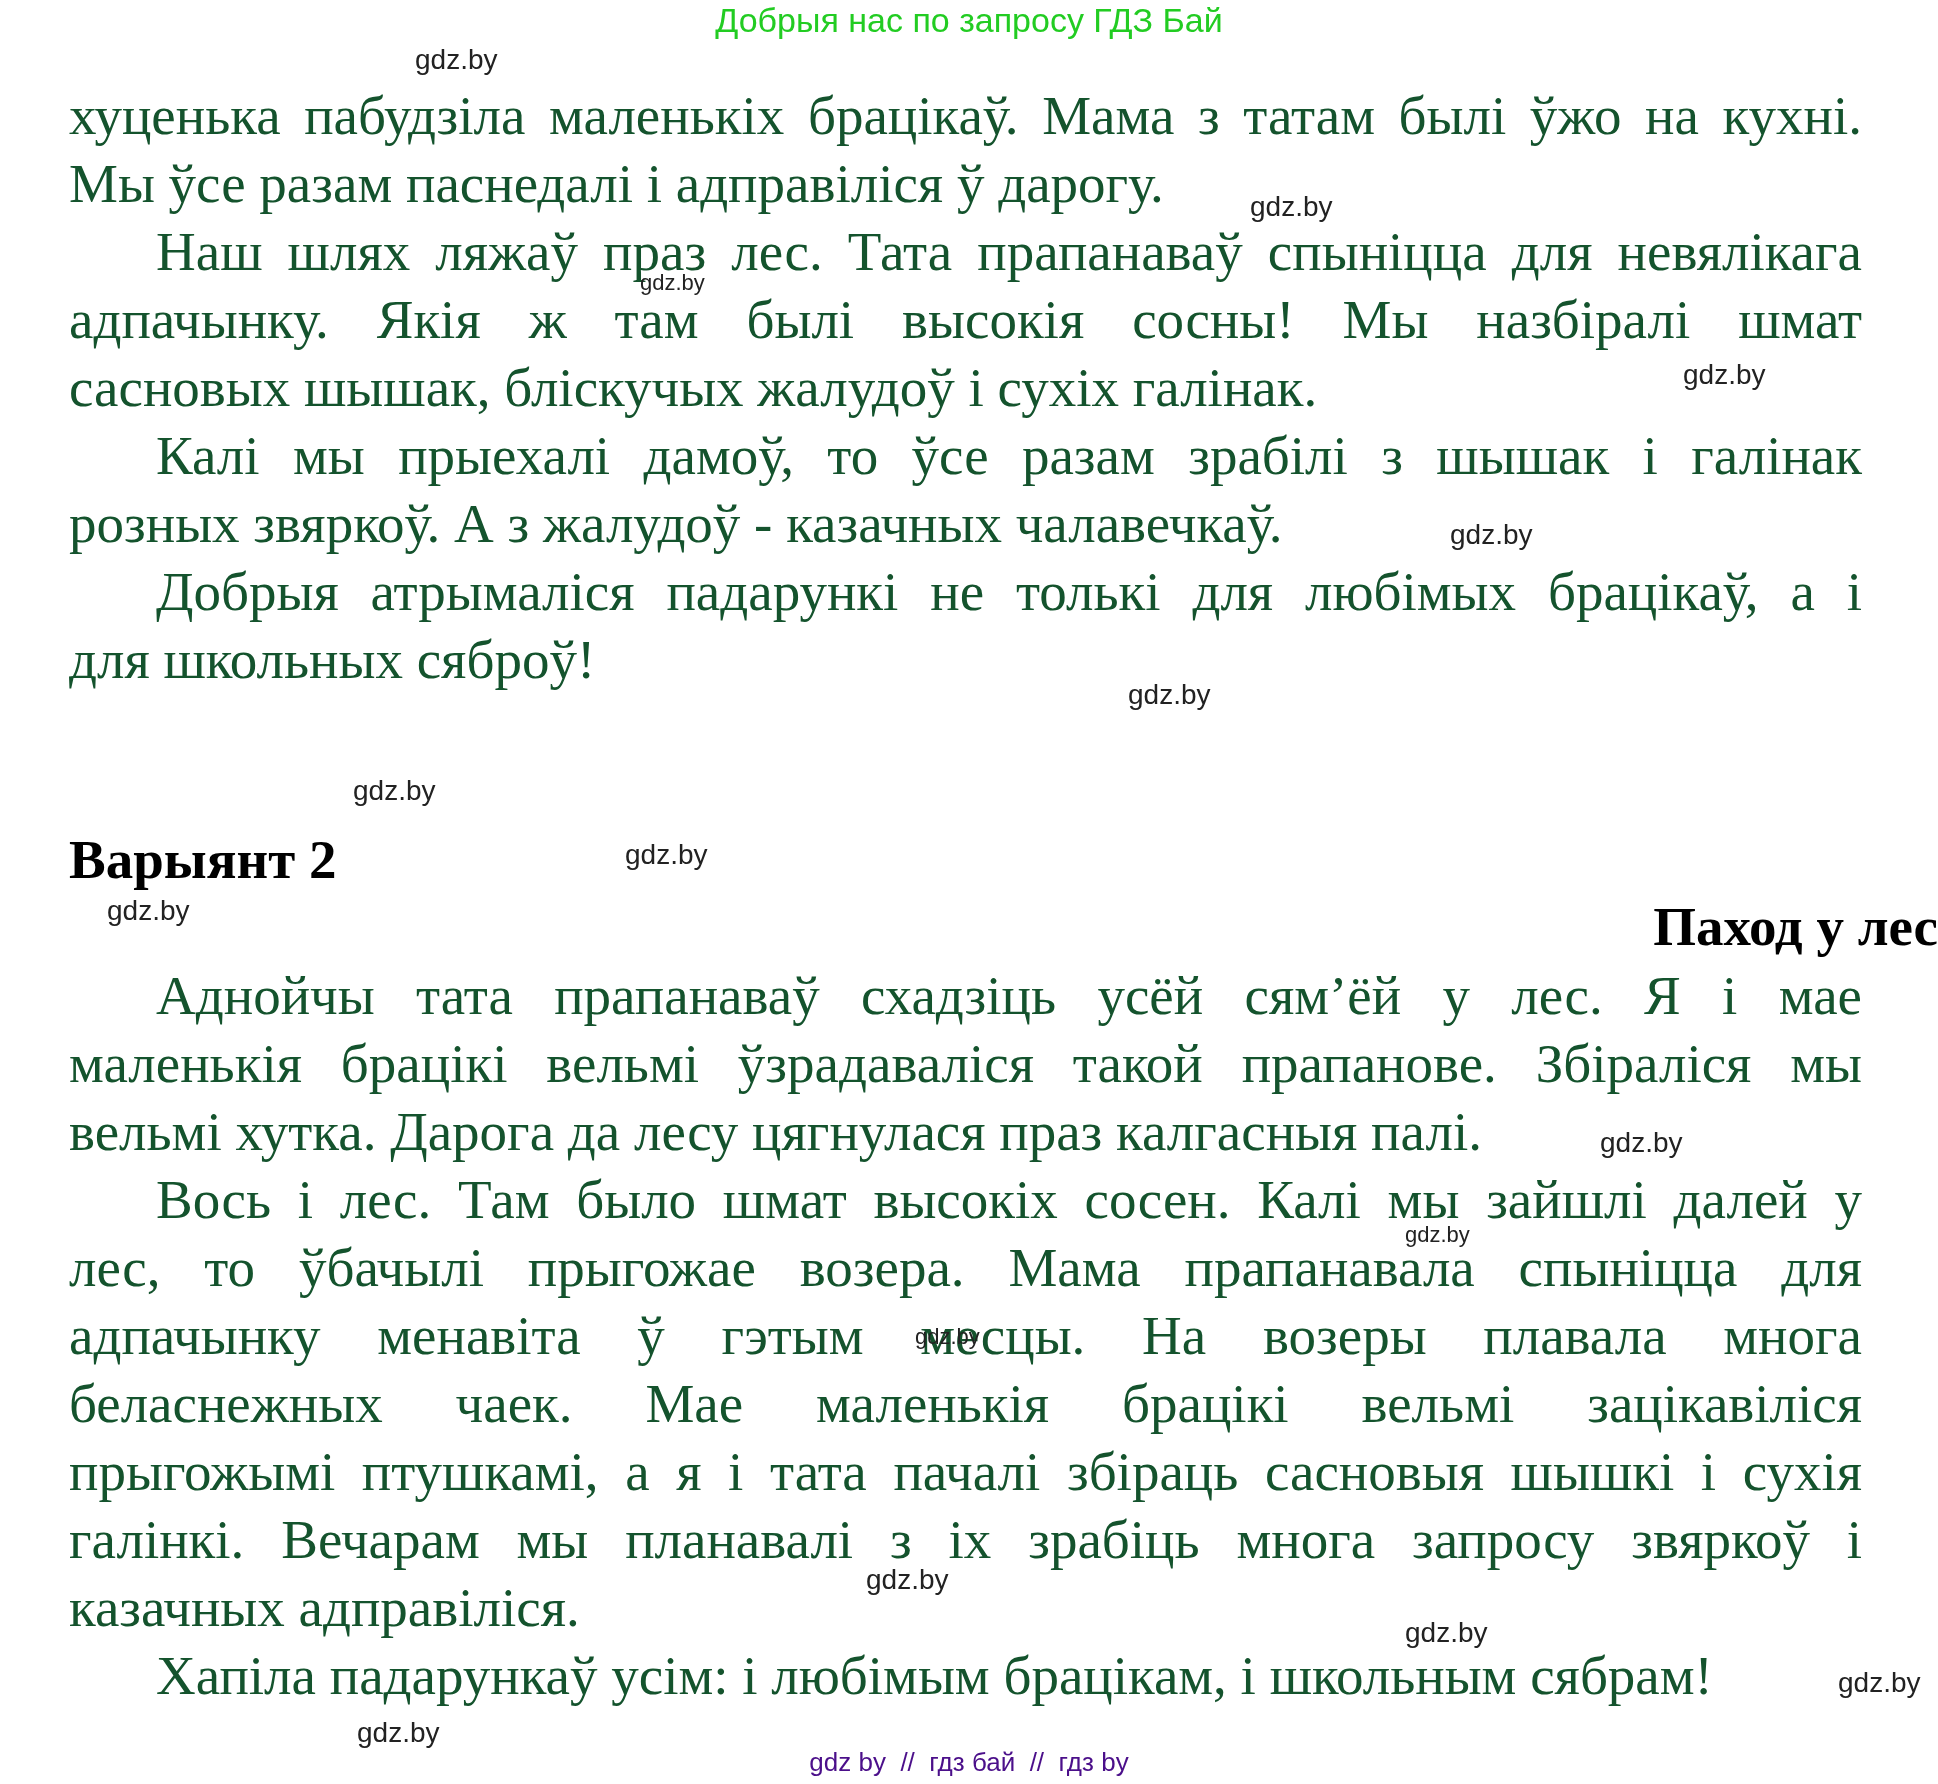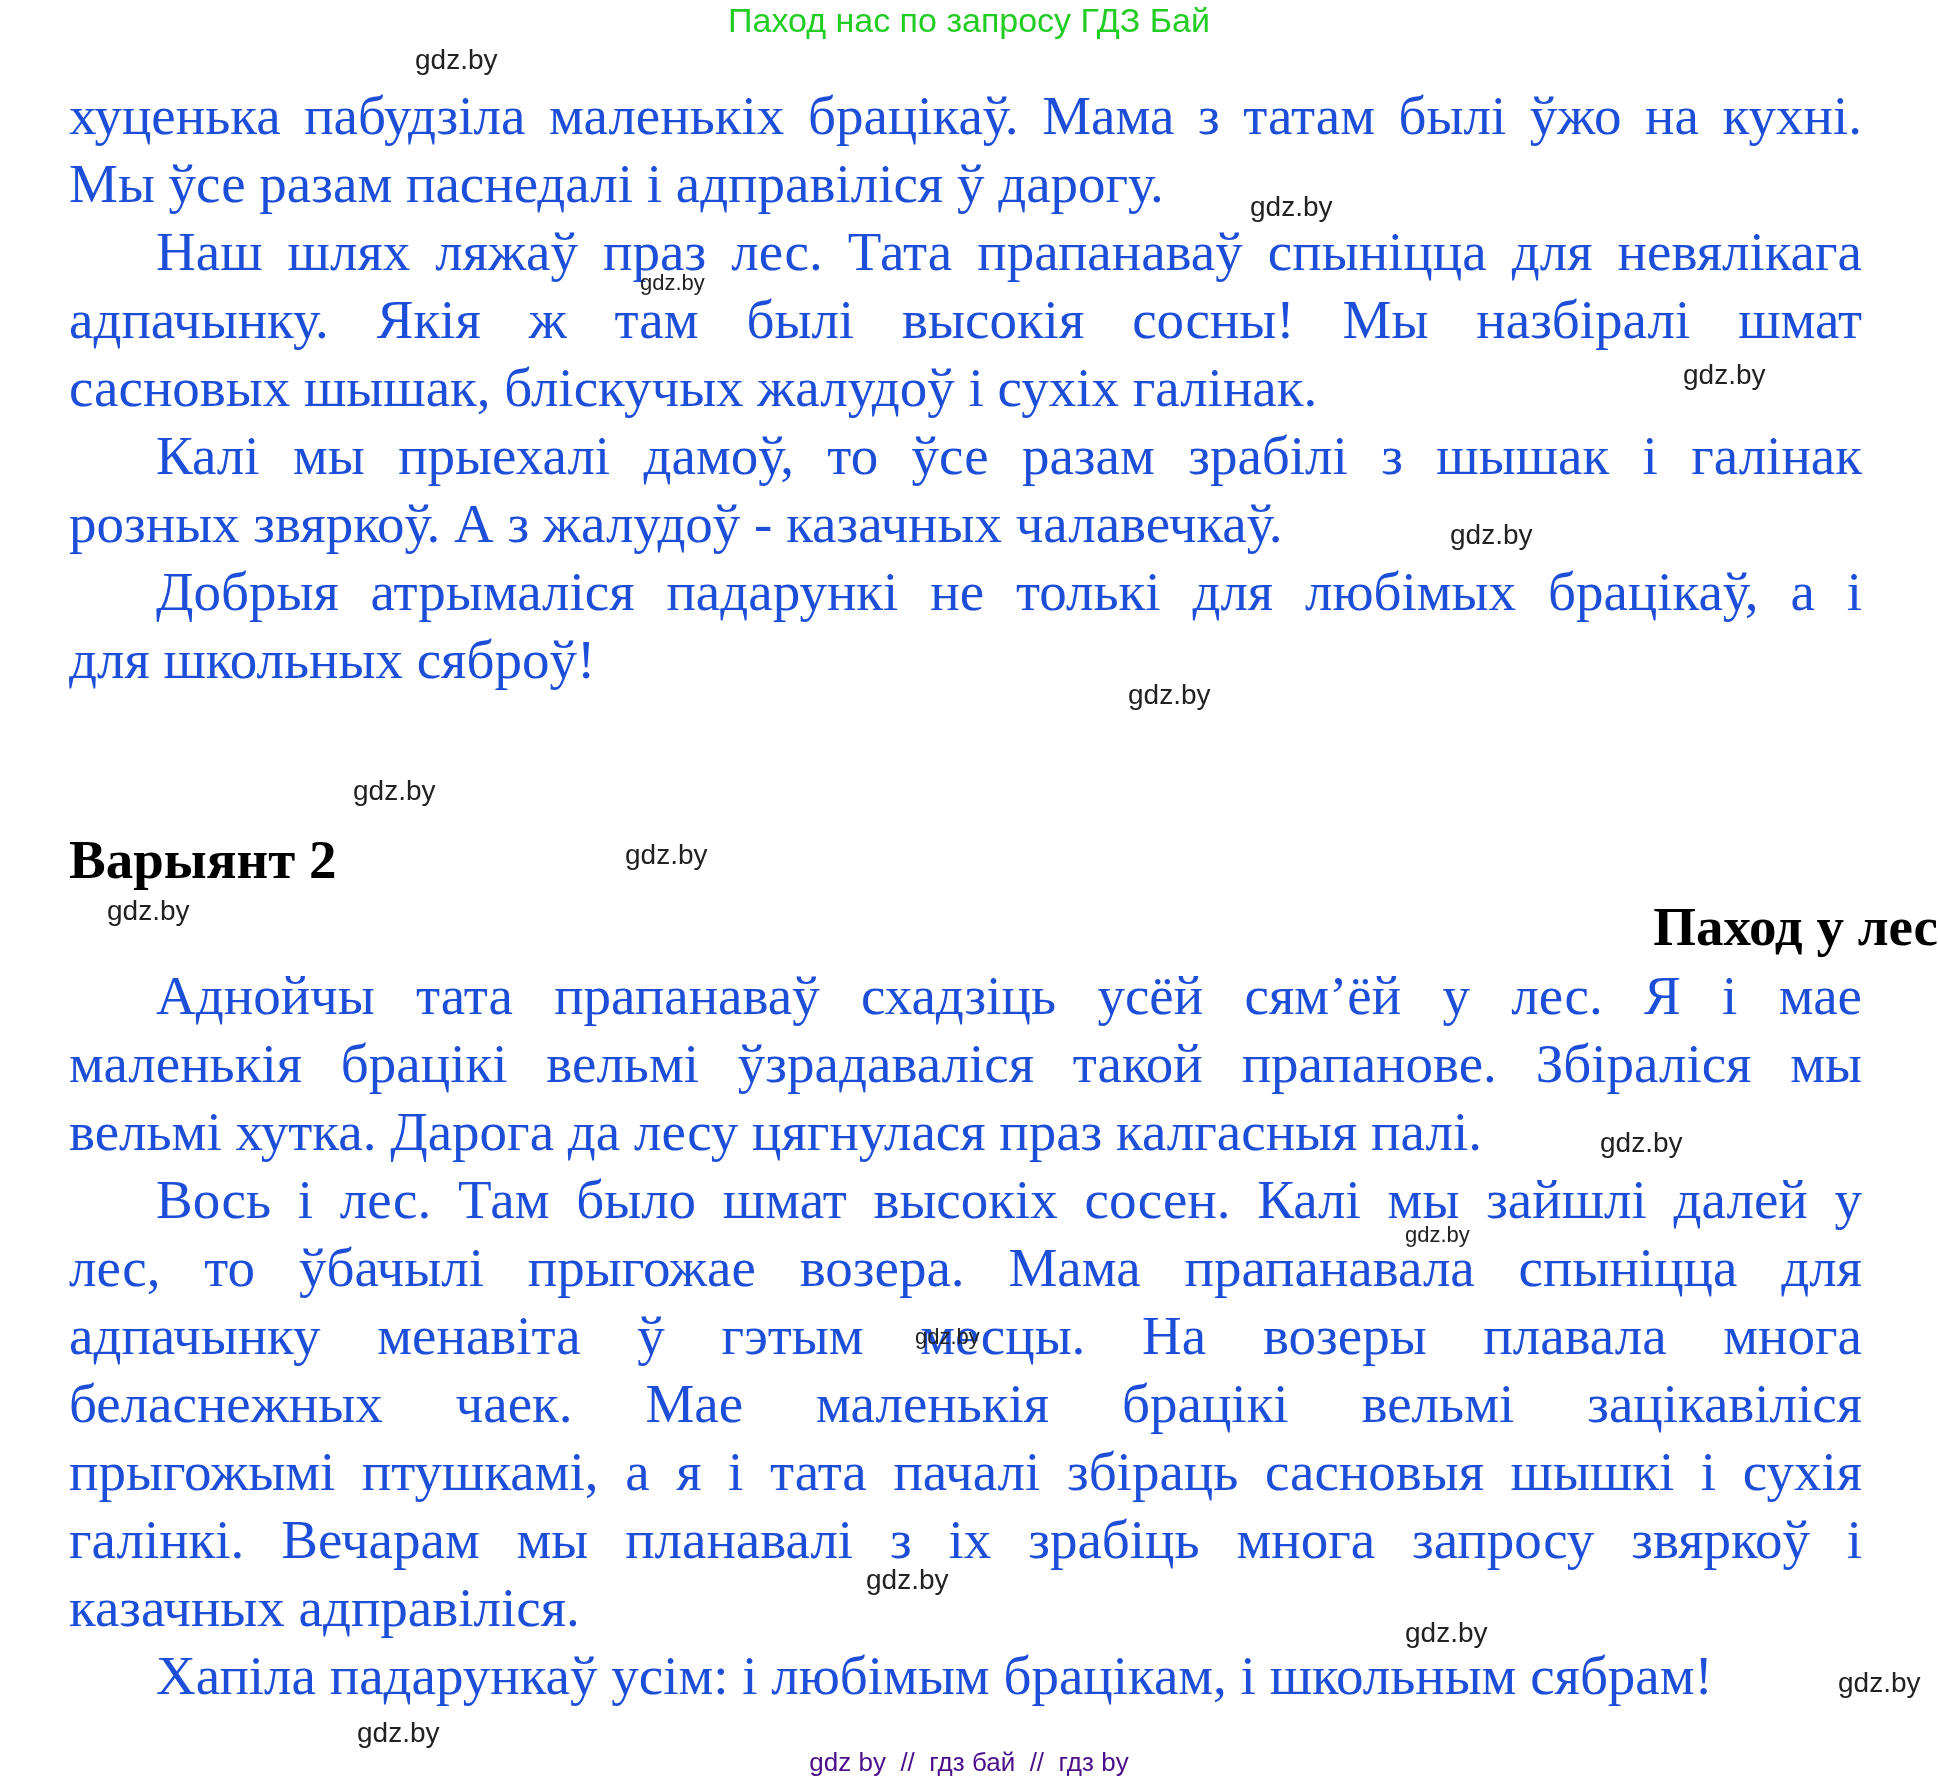--- a/index.html
+++ b/index.html
@@ -1,31 +1,31 @@
 <!DOCTYPE html>
 <html><head>
 <meta charset="utf-8">
 <style>
   html, body { margin:0; padding:0; background:#ffffff; }
   body { width:1938px; height:1784px; position:relative; overflow:hidden; }
   .hdr { position:absolute; top:0; left:0; width:1938px; text-align:center;
          font-family:"Liberation Sans", sans-serif; font-size:34px; color:#22cc22; line-height:40px; }
   .wm { position:absolute; font-family:"Liberation Sans", sans-serif; font-size:28px; color:#222; line-height:30px; white-space:nowrap; }
   .line { position:absolute; left:69px; width:1793px; font-family:"Liberation Serif", serif;
-          font-size:55px; line-height:68px; color:#1d4ed8; white-space:nowrap; }
+          font-size:55px; line-height:68px; color:#14532d; white-space:nowrap; }
   .just { text-align:justify; text-align-last:justify; }
   .ind { left:156px; width:1706px; }
   .h2 { position:absolute; font-family:"Liberation Serif", serif; font-weight:bold; font-size:55px; color:#000; white-space:nowrap; line-height:68px;text-align:right; }
   .ftr { position:absolute; top:1742px; left:0; width:1938px; text-align:center;
          font-family:"Liberation Sans", sans-serif; font-size:26px; color:#4b0f8a; line-height:40px; white-space:pre; }
 </style>
 </head>
 <body>
 
-<div class="hdr">Паход нас по запросу ГДЗ Бай</div>
+<div class="hdr">Добрыя нас по запросу ГДЗ Бай</div>
 
 <div class="line just" style="top:82px">хуценька пабудзіла маленькіх брацікаў. Мама з татам былі ўжо на кухні.</div>
 <div class="line" style="top:150px">Мы ўсе разам паснедалі і адправіліся ў дарогу.</div>
 <div class="line just ind" style="top:218px">Наш шлях ляжаў праз лес. Тата прапанаваў спыніцца для невялікага</div>
 <div class="line just" style="top:286px">адпачынку. Якія ж там былі высокія сосны! Мы назбіралі шмат</div>
 <div class="line" style="top:354px">сасновых шышак, бліскучых жалудоў і сухіх галінак.</div>
 <div class="line just ind" style="top:422px">Калі мы прыехалі дамоў, то ўсе разам зрабілі з шышак і галінак</div>
 <div class="line" style="top:490px">розных звяркоў. А з жалудоў - казачных чалавечкаў.</div>
 <div class="line just ind" style="top:558px">Добрыя атрымаліся падарункі не толькі для любімых брацікаў, а і</div>
 <div class="line" style="top:626px">для школьных сяброў!</div>

